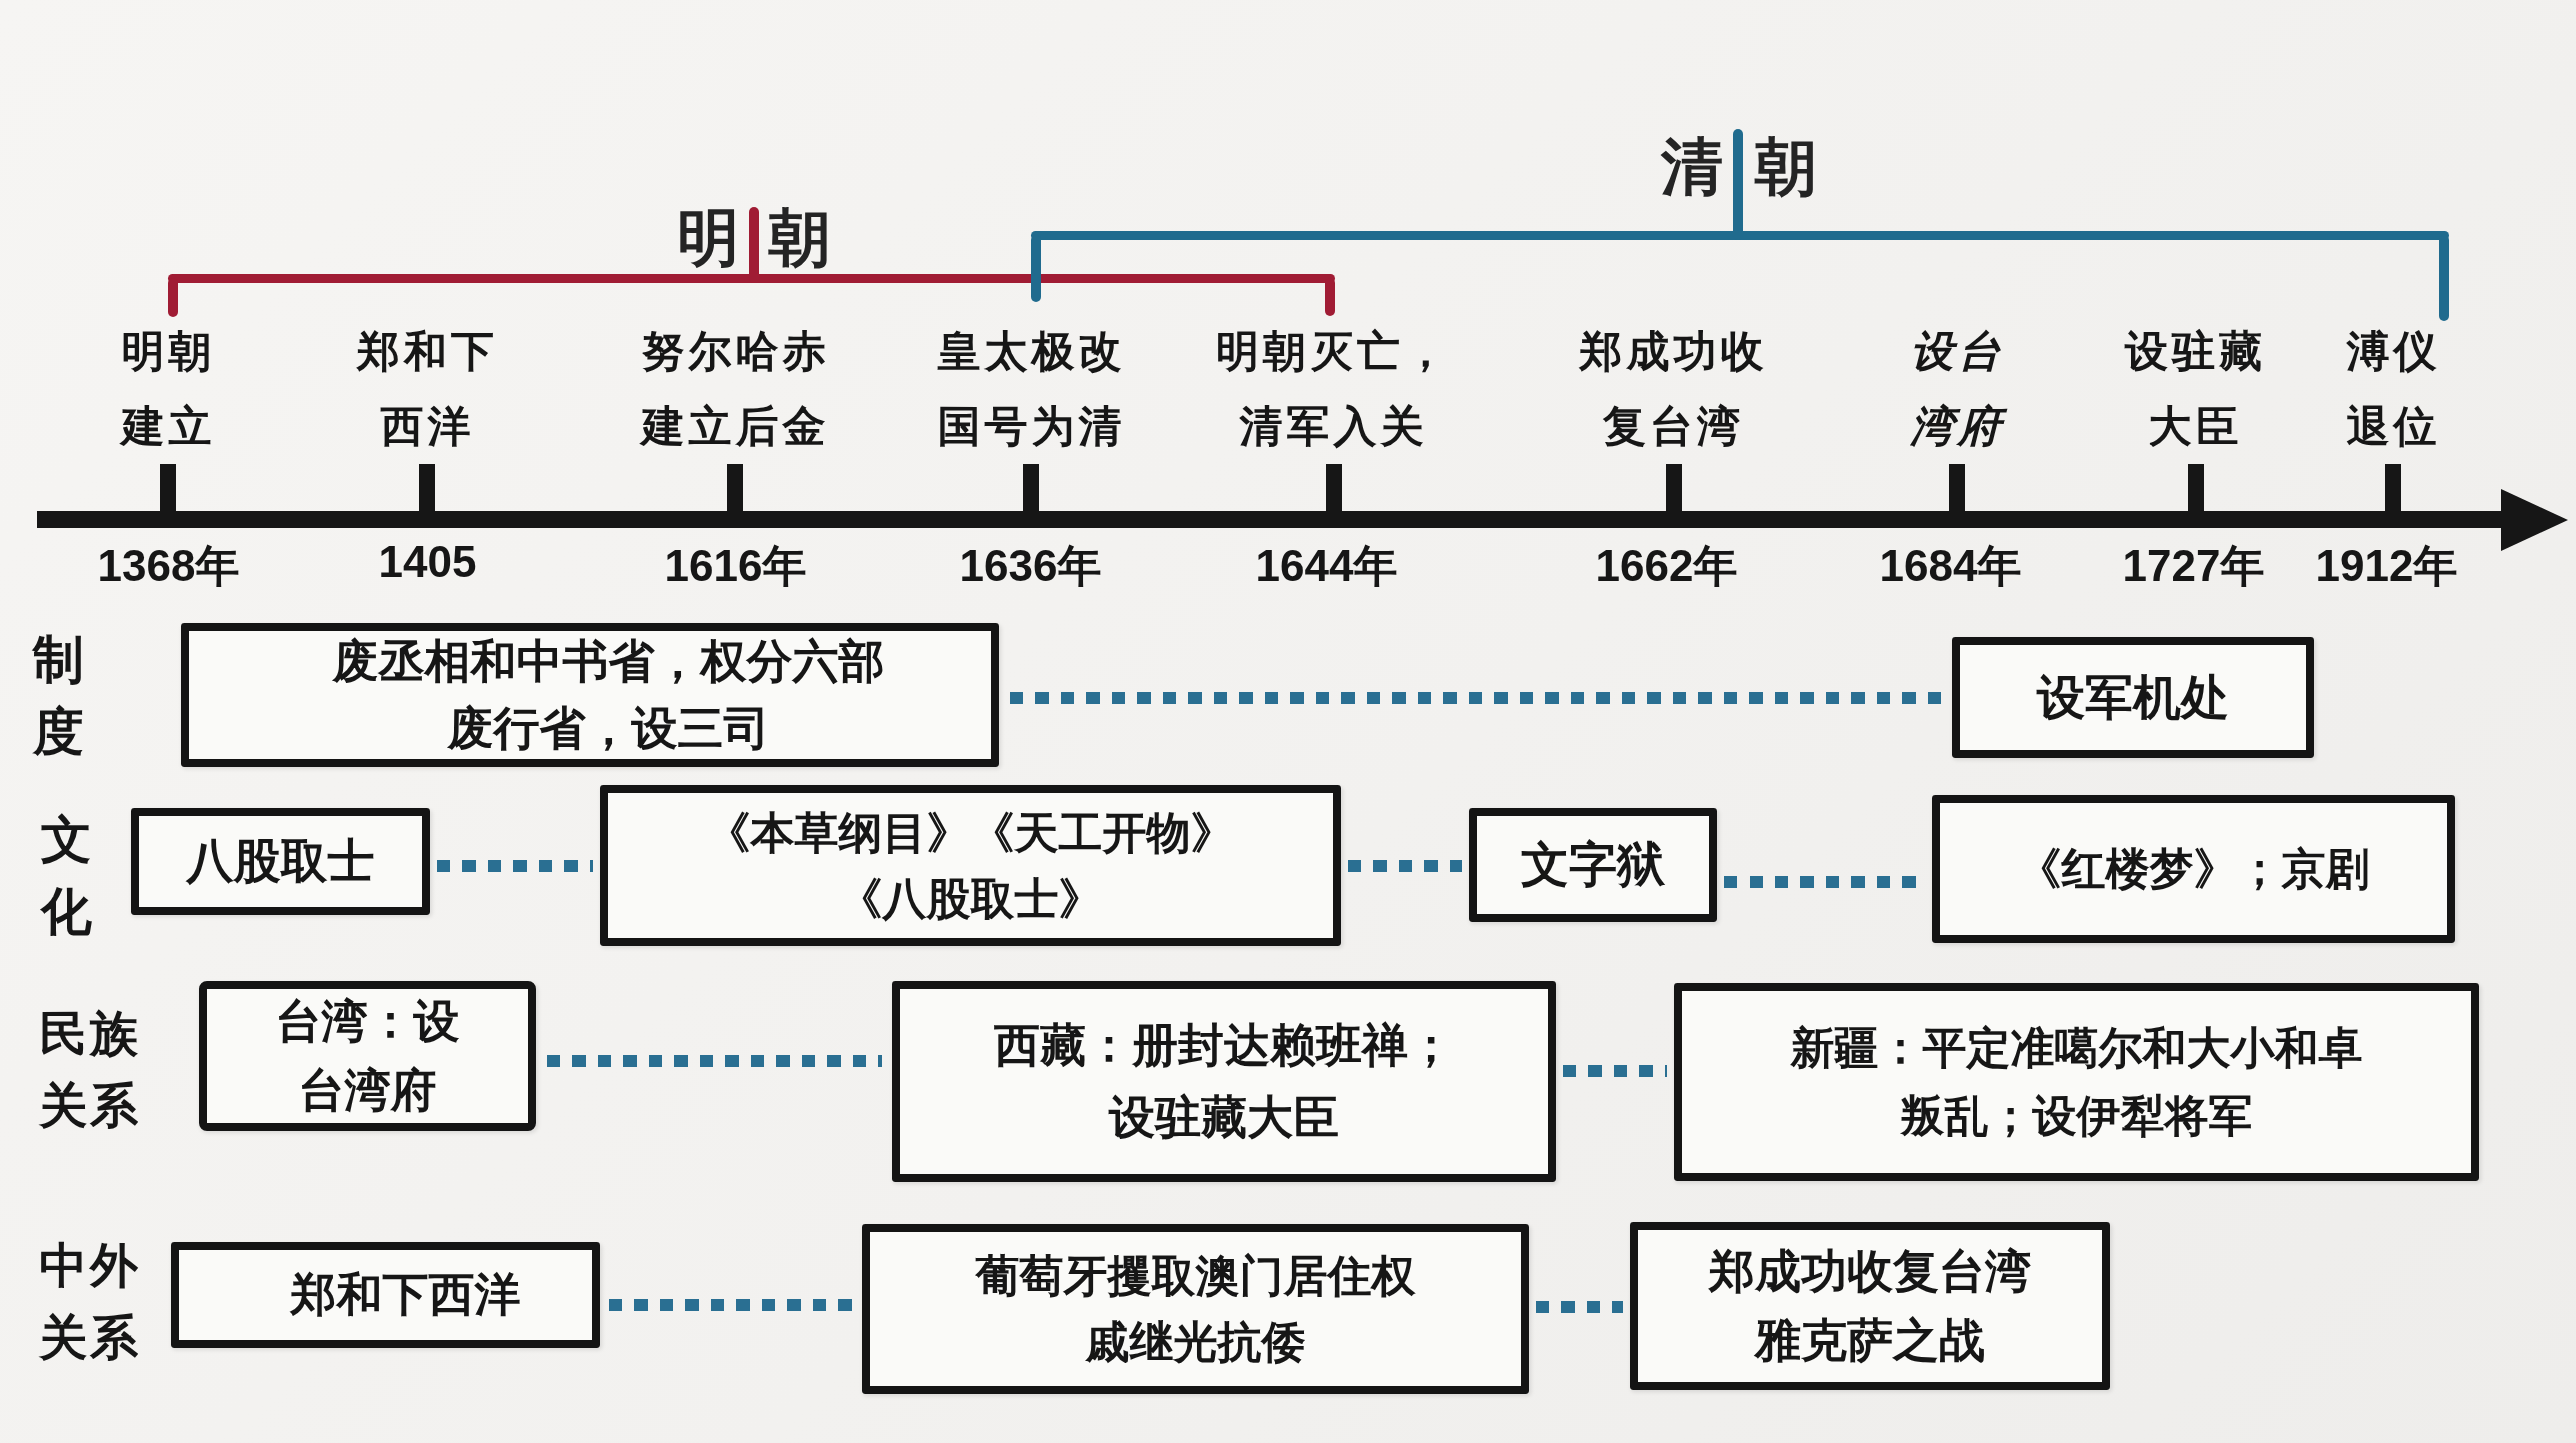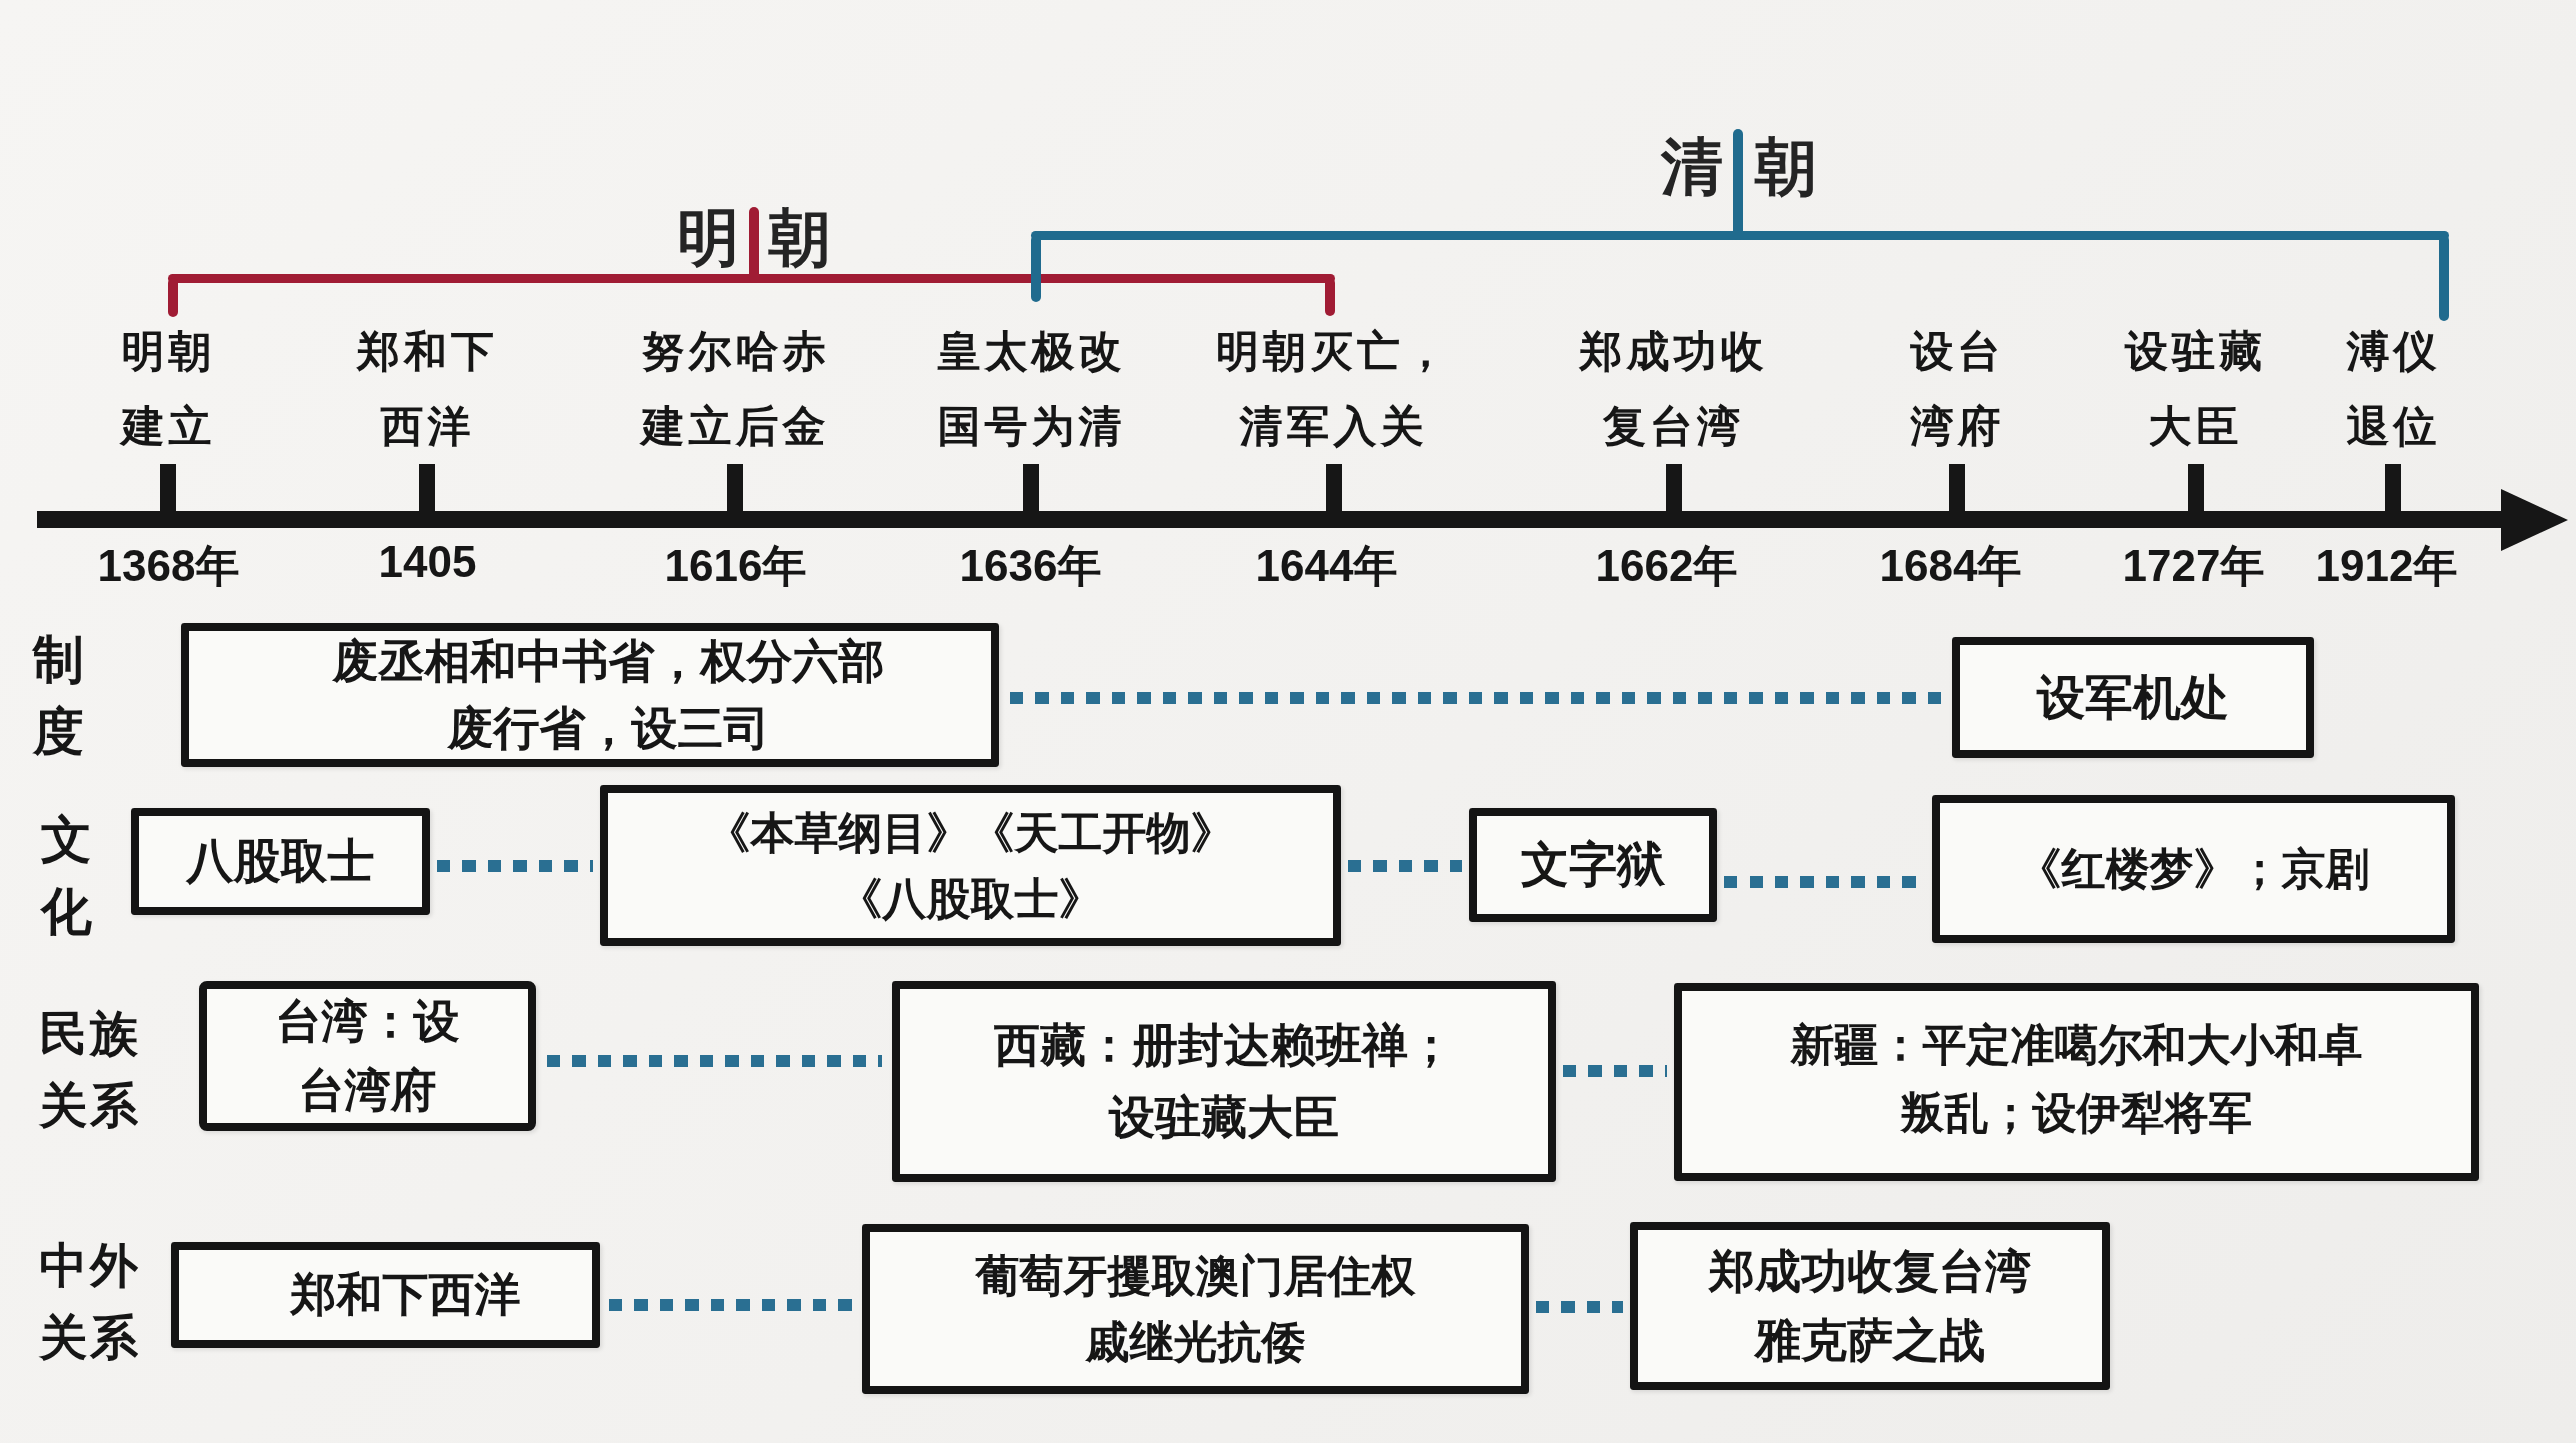--- a/index.html
+++ b/index.html
@@ -114,21 +114,21 @@
     <div>国号为清</div>
   </div>
   <div class="event" style="left:1179px; top:314px;">
     <div>明朝灭亡，</div>
     <div>清军入关</div>
   </div>
   <div class="event" style="left:1519px; top:314px;">
     <div>郑成功收</div>
     <div>复台湾</div>
   </div>
-  <div class="event" style="left:1803px; top:314px;">
+  <div class="event" style="left:1803px; top:314px;font-style:italic;">
     <div>设台</div>
     <div>湾府</div>
   </div>
   <div class="event" style="left:2041px; top:314px;">
     <div>设驻藏</div>
     <div>大臣</div>
   </div>
   <div class="event" style="left:2239px; top:314px;">
     <div>溥仪</div>
     <div>退位</div>
@@ -185,21 +185,21 @@
   <div class="box" style="left:199px; top:981px; width:337px; height:150px; font-size:46px; line-height:1.5;border-radius:8px;">
     <div>台湾：设</div>
     <div>台湾府</div>
   </div>
   <div class="dotted" style="left:547px; top:1055px; width:335px;"></div>
   <div class="box" style="left:892px; top:981px; width:664px; height:201px; font-size:46px; line-height:1.55;">
     <div>西藏：册封达赖班禅；</div>
     <div>设驻藏大臣</div>
   </div>
   <div class="dotted" style="left:1563px; top:1065px; width:104px;"></div>
-  <div class="box" style="left:1674px; top:983px; width:805px; height:198px; font-size:44px; line-height:1.55;font-family:Liberation Mono, monospace;">
+  <div class="box" style="left:1674px; top:983px; width:805px; height:198px; font-size:44px; line-height:1.55;">
     <div>新疆：平定准噶尔和大小和卓</div>
     <div>叛乱；设伊犁将军</div>
   </div>
 
   <div class="rowlabel" style="left:16px; top:1230px; width:148px; font-size:48px;">
     <div>中外</div>
     <div>关系</div>
   </div>
   <div class="box" style="left:171px; top:1242px; width:429px; height:106px; font-size:46px;padding-left:40px;">
     <div>郑和下西洋</div>

